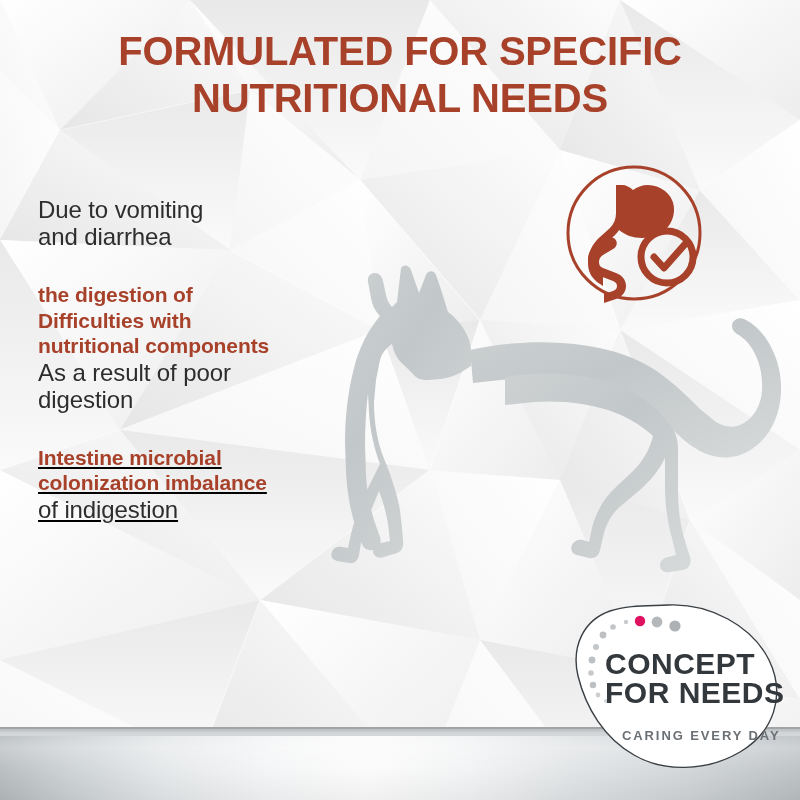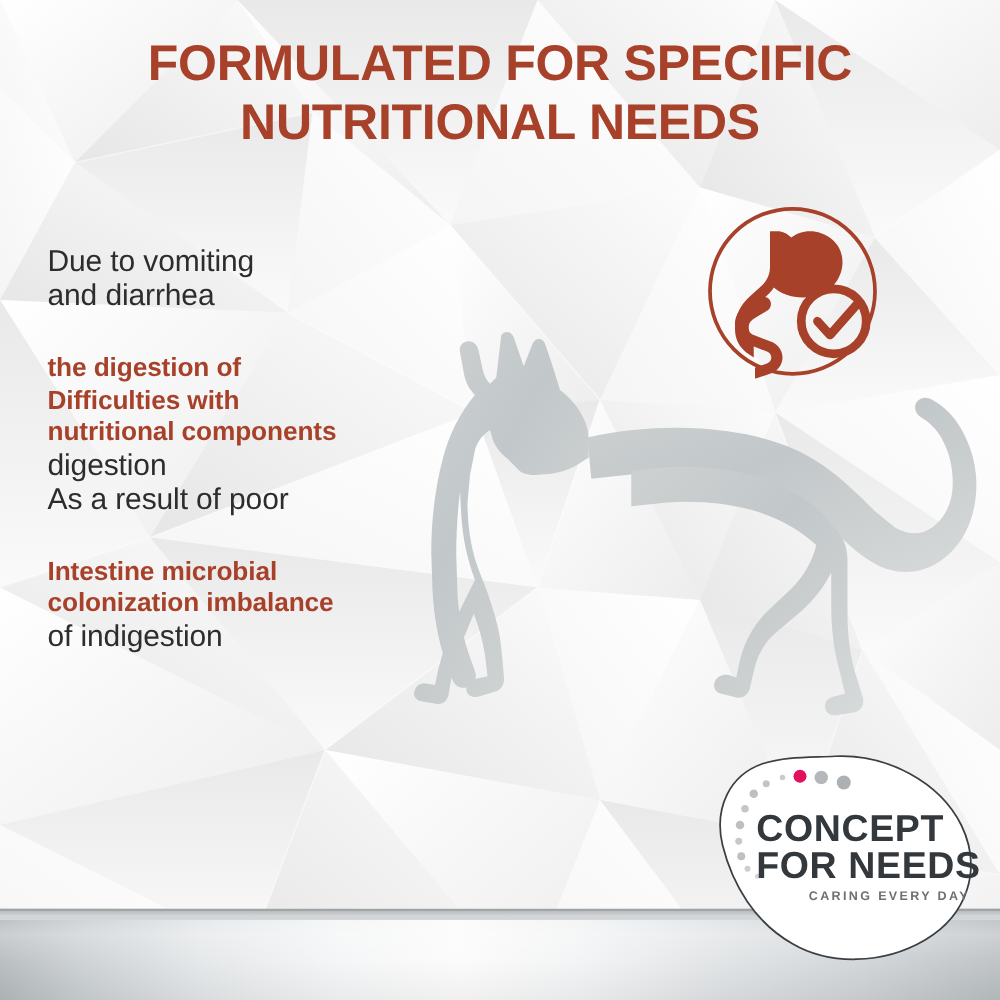--- a/index.html
+++ b/index.html
@@ -49,21 +49,21 @@
 
   
   .blocks {
     position: absolute;
     left: 38px;
     top: 196px;
     width: 400px;
     z-index: 6;
   }
   .block { margin-bottom: 32px; }
-  .block:last-child { margin-bottom: 16px; }
+  .block:last-child { margin-bottom: 16px; text-decoration: underline; }
   .block-title {
     color: #a8412a;
     font-weight: bold;
     font-size: 21px;
     line-height: 25.5px;
     letter-spacing: -0.1px;
   }
   .block-body {
     color: #2d2d2d;
     font-size: 24px;
@@ -153,26 +153,25 @@
     font-size: 30px;
     line-height: 31px;
   }
   .logo-line2 {
     left: 45px; top: 77px;
     font-size: 30px;
     line-height: 31px;
   }
   .logo-tag {
     position: absolute;
-    left: 62px; top: 112px;
+    left: 62px; top: 128px;
     color: #6b7075;
-    font-size: 10px;
+    font-size: 13px;
     font-weight: bold;
     letter-spacing: 1.9px;
-    margin-left: 25px;
   }
 </style>
 </head>
 <body>
 
 <div id="stage">
 
   <div class="bg-base"></div>
   <svg class="bg-svg" viewBox="0 0 800 800">
     <defs>
@@ -447,22 +446,22 @@
       </div>
     </div>
 
     <div class="block">
       <div class="block-title">
         <div class="nb">the digestion of</div>
         <div class="nb">Difficulties with</div>
         <div class="nb">nutritional components</div>
       </div>
       <div class="block-body">
+        <div class="nb">As a result of poor</div>
         <div class="nb">digestion</div>
-        <div class="nb">As a result of poor</div>
       </div>
     </div>
 
     <div class="block">
       <div class="block-title">
         <div class="nb">Intestine microbial</div>
         <div class="nb">colonization imbalance</div>
       </div>
       <div class="block-body">
         <div class="nb">of indigestion</div>

